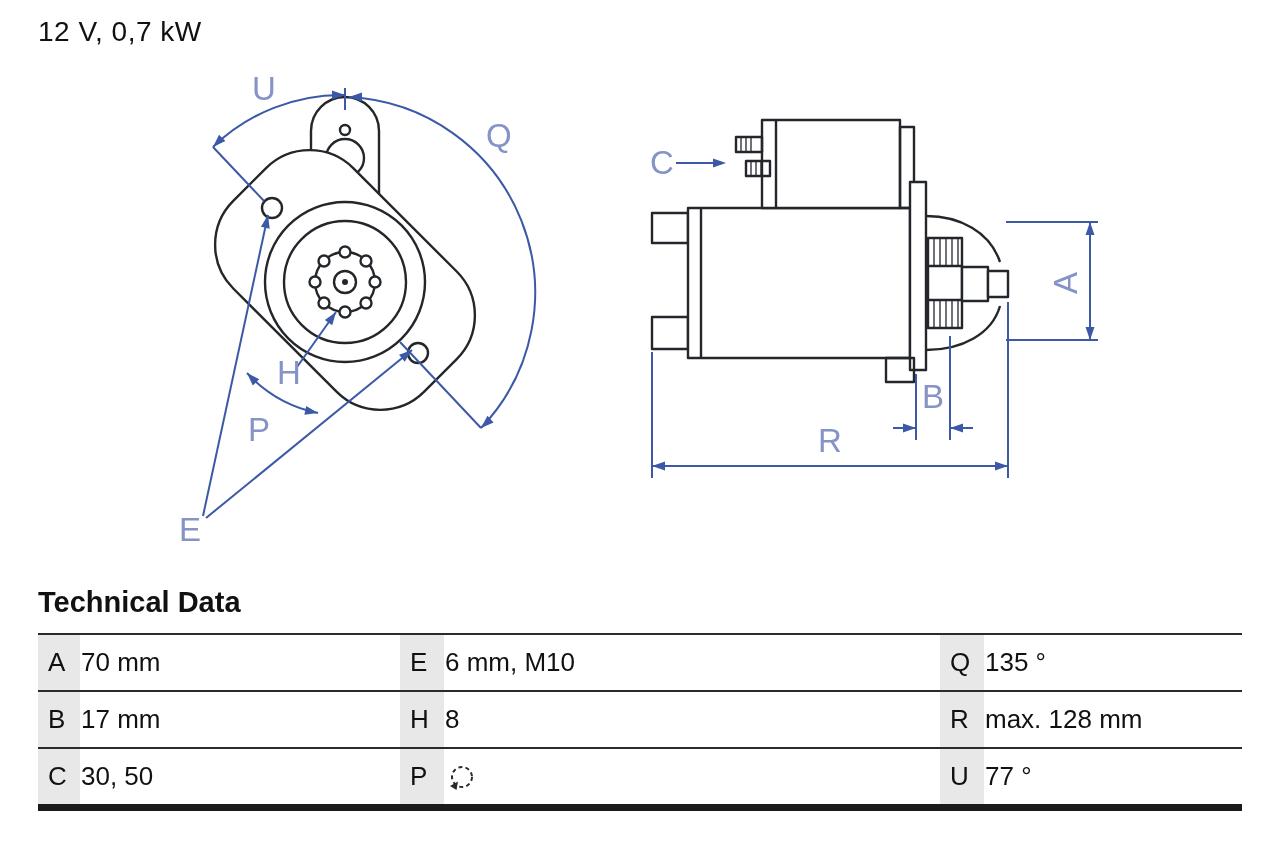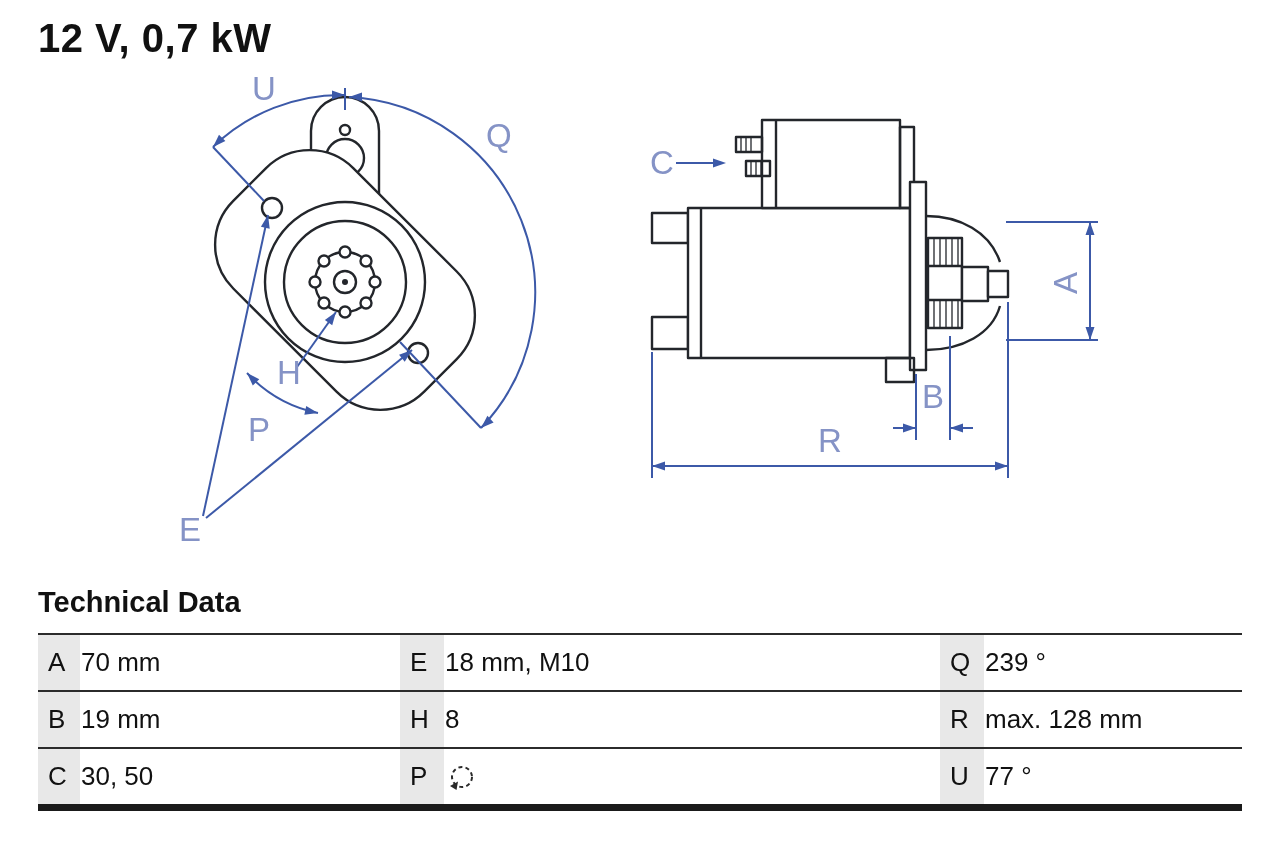--- a/index.html
+++ b/index.html
@@ -1,21 +1,21 @@
 <!DOCTYPE html>
 <html style="--outline: #23262b; --dimension-line: #3c59a8; --dimension-label: #8593c6; --text: #111111; --table-shade: #e8e8e8; --table-border: #2b2b2b;"><head>
 <meta charset="utf-8">
 <style>
   html,body{margin:0;padding:0;}
   body{
     width:1280px;height:853px;background:#ffffff;position:relative;overflow:hidden;
     font-family:"Liberation Sans", sans-serif;color:var(--text,#111);
   }
   .title{
-    position:absolute;left:38px;top:16px;font-size:40px;font-weight:bold;
+    position:absolute;left:38px;top:16px;font-size:28px;font-weight:normal;
     color:var(--text,#111);letter-spacing:0.5px;
   }
   svg.drawing{position:absolute;left:0;top:0;width:1280px;height:570px;}
   .ol{stroke:var(--outline,#23262b);stroke-width:2.4;fill:none;stroke-linejoin:round;}
   .olf{stroke:var(--outline,#23262b);stroke-width:2.4;fill:#ffffff;stroke-linejoin:round;}
   .olt{stroke:var(--outline,#23262b);stroke-width:1.3;fill:none;}
   .dot{fill:var(--outline,#23262b);stroke:none;}
   .dim{stroke:var(--dimension-line,#3c59a8);stroke-width:2;fill:none;}
   .arw{fill:var(--dimension-line,#3c59a8);stroke:none;}
   .dlabel{
@@ -183,27 +183,27 @@
     <col style="width:44px">
       <col style="width:496px">
     <col style="width:44px">
       <col style="width:258px">
   </colgroup>
   <tbody>
     <tr>
       <td class="kc">A</td>
       <td class="vc">70 mm</td>
       <td class="kc">E</td>
-      <td class="vc">18 mm, M10</td>
+      <td class="vc">6 mm, M10</td>
       <td class="kc">Q</td>
-      <td class="vc">239 °</td>
+      <td class="vc">135 °</td>
     </tr>
     <tr>
       <td class="kc">B</td>
-      <td class="vc">19 mm</td>
+      <td class="vc">17 mm</td>
       <td class="kc">H</td>
       <td class="vc">8</td>
       <td class="kc">R</td>
       <td class="vc">max. 128 mm</td>
     </tr>
     <tr>
       <td class="kc">C</td>
       <td class="vc">30, 50</td>
       <td class="kc">P</td>
       <td class="vc">

